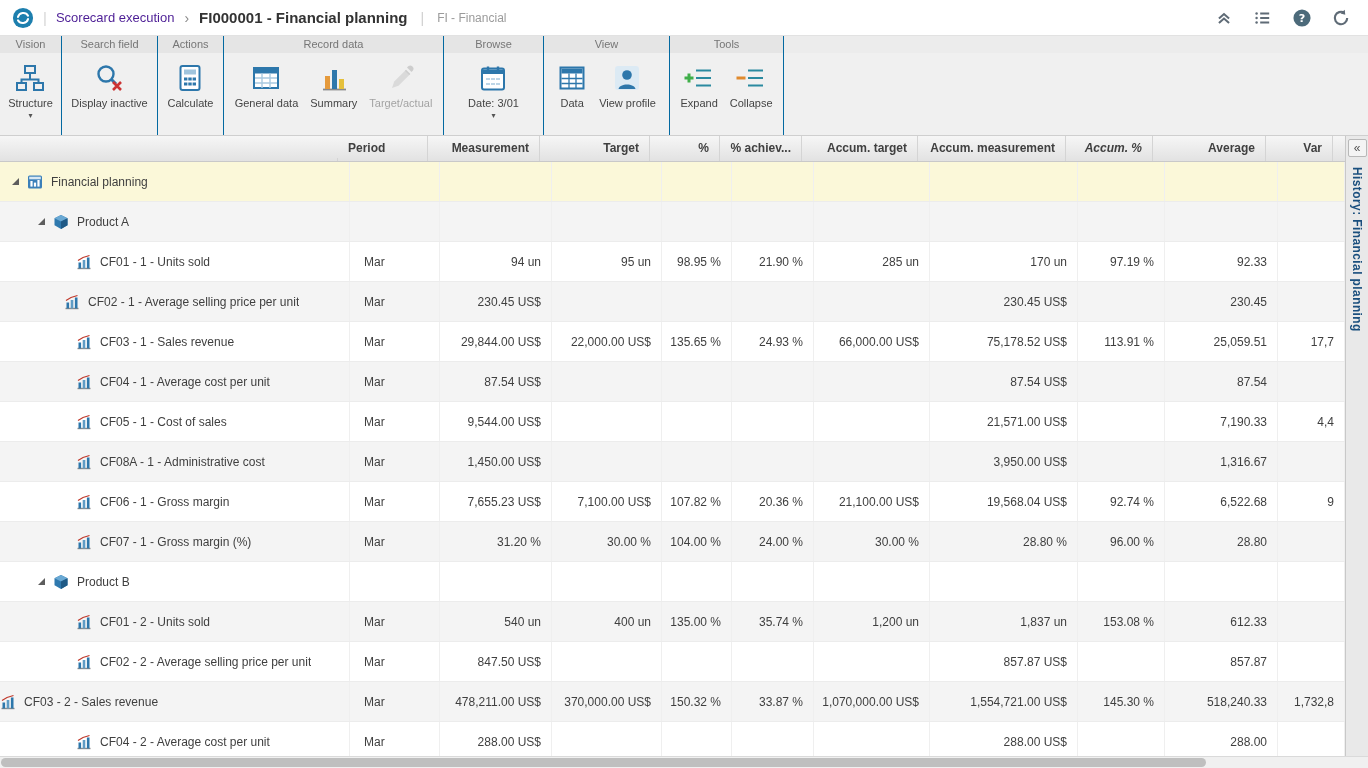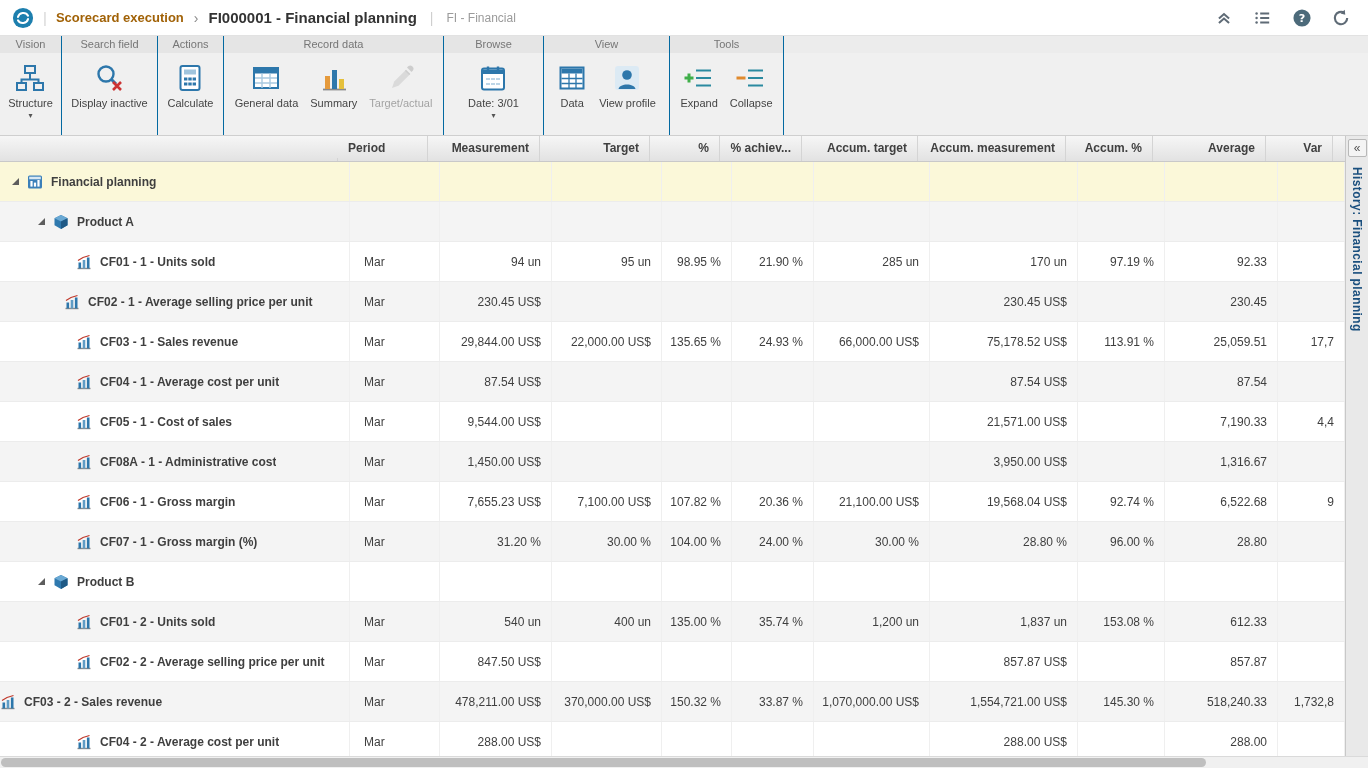--- a/index.html
+++ b/index.html
@@ -5,21 +5,21 @@
   *{margin:0;padding:0;box-sizing:border-box;}
   html,body{width:1368px;height:768px;overflow:hidden;}
   body{font-family:"Liberation Sans","DejaVu Sans",sans-serif;background:#fff;}
   .app{width:1368px;height:768px;display:flex;flex-direction:column;overflow:hidden;background:#fff;}
 
   
   .topbar{height:36px;flex:none;display:flex;align-items:center;padding:0 12px;gap:7px;background:#fff;border-bottom:1px solid #e2e2e2;}
   .logo{width:22px;height:22px;flex:none;cursor:pointer;}
   .logo svg{width:22px;height:22px;display:block;}
   .logo-sep{color:#d5d5d5;font-size:15px;margin:0 2px;}
-  .bc-root{font-size:13px;font-weight:700;color:#a16207;cursor:pointer;}
+  .bc-root{font-size:13px;font-weight:400;color:#4c1d95;cursor:pointer;}
   .bc-sep{color:#8a8a8a;font-size:14px;margin:0 3px;}
   .bc-title{font-size:15px;font-weight:700;color:#333;}
   .bc-div{color:#cfcfcf;font-size:14px;margin:0 6px;}
   .bc-sub{font-size:12px;color:#9b9b9b;}
   .topbar-icons{margin-left:auto;display:flex;align-items:center;gap:21px;padding-right:6px;}
   .tb-ic{width:18px;height:18px;cursor:pointer;}
   .tb-ic svg{width:18px;height:18px;display:block;}
 
   
   .ribbon{height:100px;flex:none;display:flex;background:#f0f0f0;border-bottom:1px solid #cfcfcf;}
@@ -46,21 +46,21 @@
   .grow{display:flex;height:40px;background:#fff;border-bottom:1px solid #ececec;cursor:pointer;}
   .grow.alt{background:#f4f4f4;}
   .grow.yellow{background:#fbf8d9;}
   .cell{flex:none;display:flex;align-items:center;font-size:12px;color:#3f3f3f;border-right:1px solid #efefef;overflow:hidden;white-space:nowrap;}
   .cell.num{justify-content:flex-end;padding-right:10px;}
   .cell.txt{padding-left:14px;}
   .c-tree{padding-right:4px;}
   .exp{width:0;height:0;border-bottom:7px solid #5d5d5d;border-left:7px solid transparent;margin-right:8px;flex:none;cursor:pointer;}
   .row-icon{width:16px;height:16px;margin-right:8px;flex:none;}
   .row-icon svg{width:16px;height:16px;display:block;}
-  .row-label{overflow:hidden;text-overflow:ellipsis;font-weight:bold;}
+  .row-label{overflow:hidden;text-overflow:ellipsis;}
 
   
   .history{width:23px;flex:none;background:#e9e9e9;border-left:1px solid #c8c8c8;display:flex;flex-direction:column;align-items:center;}
   .hist-collapse{width:19px;height:18px;line-height:16px;margin-top:3px;text-align:center;font-size:12px;color:#555;background:#f4f4f4;border:1px solid #b8b8b8;border-radius:2px;cursor:pointer;flex:none;}
   .hist-title{margin-top:10px;writing-mode:vertical-rl;font-size:12px;font-weight:700;color:#1a4f7e;letter-spacing:.4px;white-space:nowrap;}
 
   
   .hscroll{height:12px;flex:none;background:#f0f0f0;border-top:1px solid #dadada;position:relative;cursor:pointer;}
   .hthumb{position:absolute;left:1px;top:1px;height:9px;width:1205px;border-radius:5px;background:#bfbfbf;cursor:grab;}
 </style>
@@ -280,21 +280,21 @@
     <div class="grid">
       <div class="grid-header">
           <div class="hcell first" style="width: 338px; margin-top: 22px;">Scorecard</div>
           <div class="hcell" style="width: 90px;">Period</div>
           <div class="hcell num" style="width: 112px;">Measurement</div>
           <div class="hcell num" style="width: 110px;">Target</div>
           <div class="hcell num" style="width: 70px;">%</div>
           <div class="hcell num" style="width: 82px;">% achiev...</div>
           <div class="hcell num" style="width: 116px;">Accum. target</div>
           <div class="hcell num" style="width: 148px;">Accum. measurement</div>
-          <div class="hcell num" style="width: 87px;">Accum. %</div>
+          <div class="hcell num" style="width: 87px; font-style: italic;">Accum. %</div>
           <div class="hcell num" style="width: 113px;">Average</div>
           <div class="hcell num" style="width: 67px;">Var</div>
         </div>
       <div class="grid-body">
           <div class="grow yellow">
             <div class="cell c-tree" style="width: 350px; padding-left: 12px;">
               <span class="exp"></span>
               <span class="row-icon">
                 <svg viewBox="0 0 16 16">
                   <rect x="1" y="1.5" width="14" height="13" rx="1.5" fill="#3b80b9"></rect>

